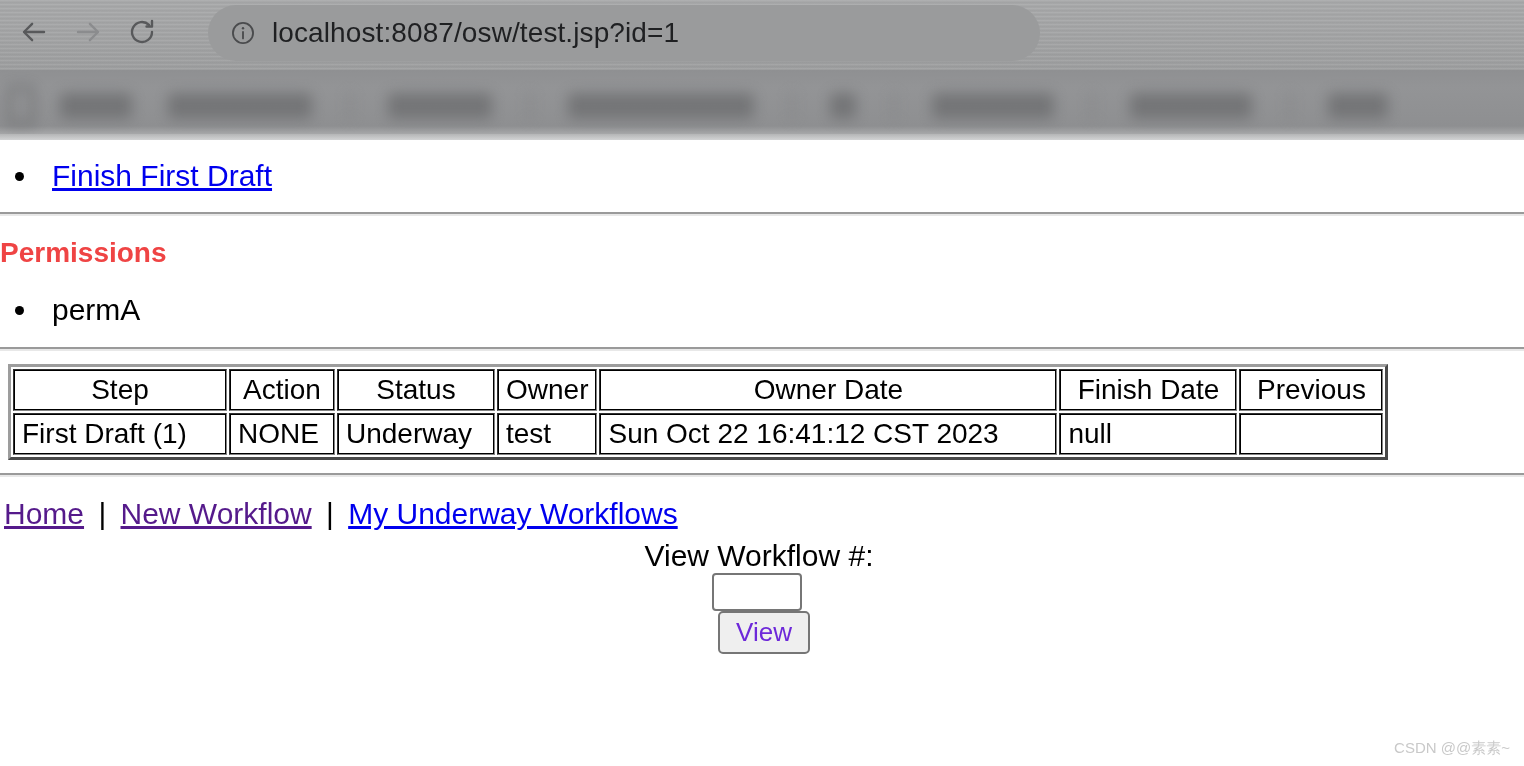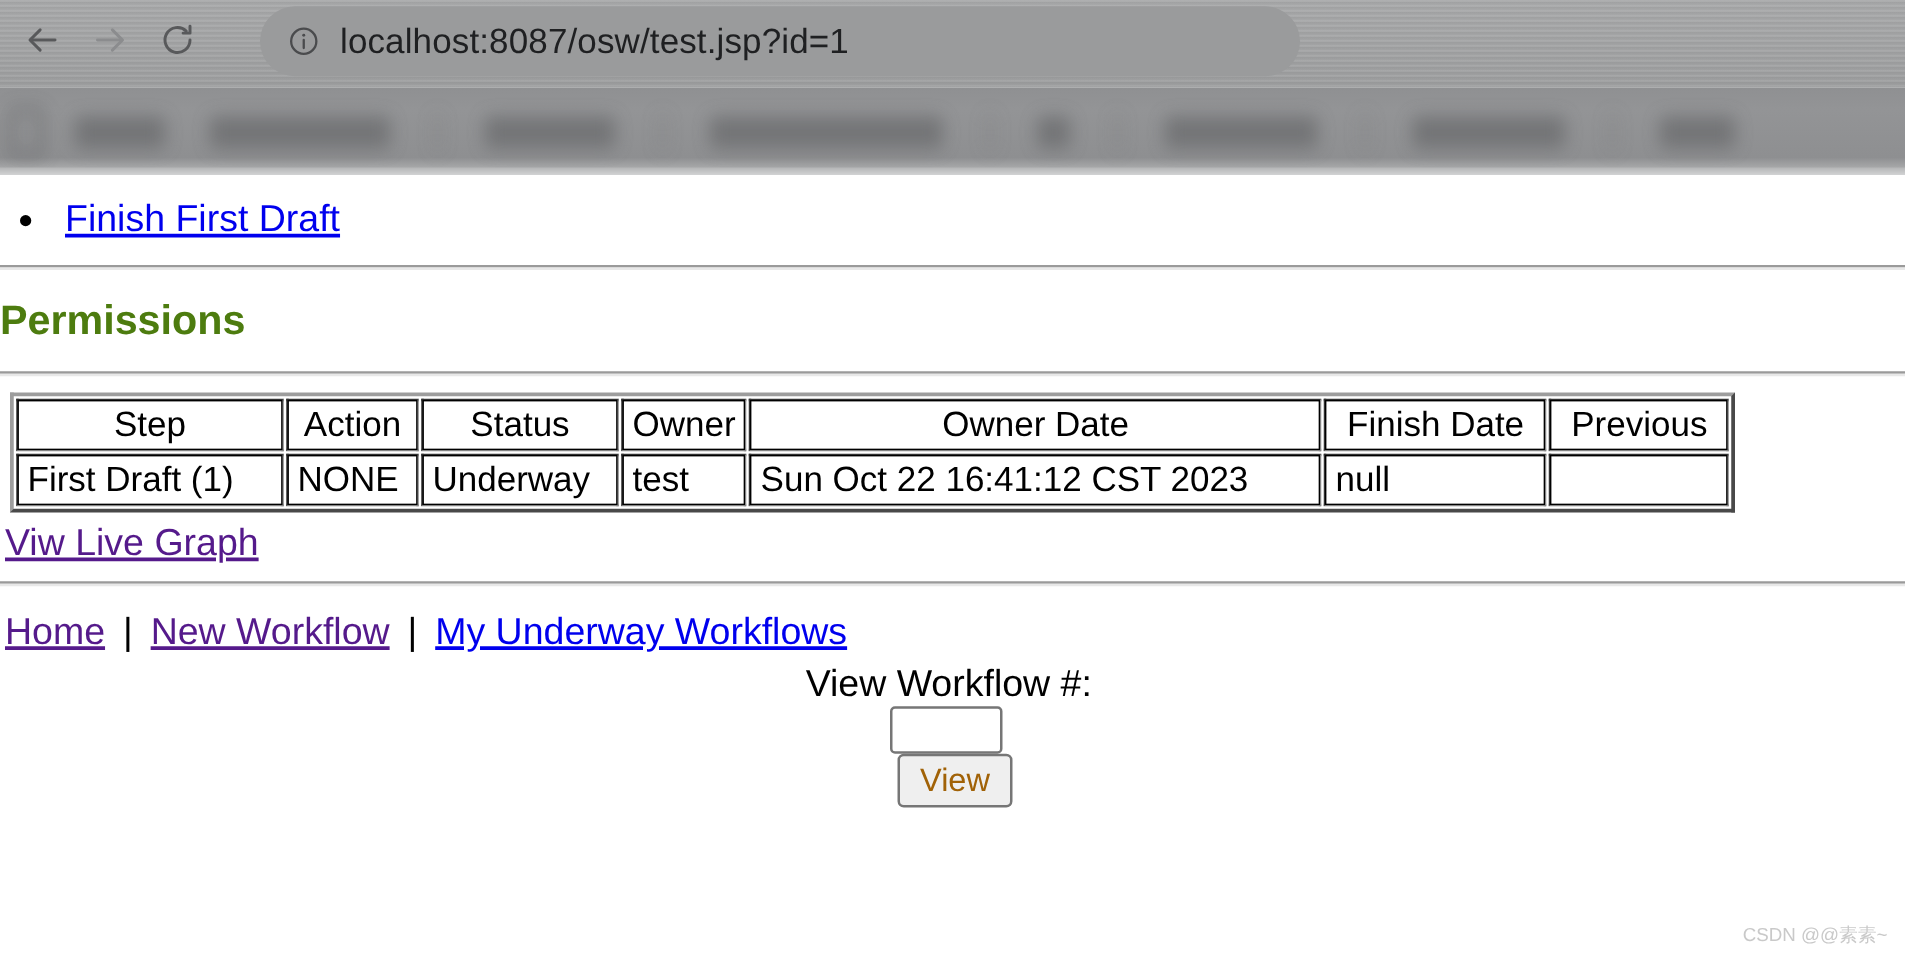--- a/index.html
+++ b/index.html
@@ -161,25 +161,25 @@
     text-decoration: underline;
   }
   hr.rule {
     border: none;
     border-top: 2px solid #9a9a9a;
     border-bottom: 2px solid #e8e8e8;
     height: 0;
     margin: 13px 0 13px 0;
   }
   h3.section-heading {
-    font-size: 33px;
+    font-size: 28px;
     font-weight: bold;
     margin: 22px 0 22px 0;
     padding: 0;
-    color: #4d7c0f;
+    color: #ef4444;
     line-height: 1.1;
   }
 
   
   table.wf-table {
     border-collapse: separate;
     border-spacing: 2px;
     border: 3px outset #9d9d9d;
     margin: 6px 0 0 8px;
     background: #ffffff;
@@ -250,21 +250,21 @@
     color: #000;
     margin-right: 14px;
   }
   button.wf-button {
     font-size: 26px;
     font-family: "Liberation Sans", sans-serif;
     padding: 4px 16px;
     border: 2px solid #767676;
     border-radius: 5px;
     background: #efefef;
-    color: #a16207;
+    color: #6d28d9;
     cursor: pointer;
     line-height: 1.2;
   }
 
   .watermark {
     position: absolute;
     right: 14px;
     bottom: 8px;
     font-size: 15px;
     color: #c9c9c9;
@@ -344,20 +344,23 @@
     <ul class="plain-list">
       <li>
         <a class="link-unvisited" href="#">Finish First Draft</a>
       </li>
     </ul>
 
     <hr class="rule">
 
     <h3 class="section-heading">Permissions</h3>
 
+    <ul class="plain-list">
+      <li>permA</li>
+    </ul>
 
     <hr class="rule">
 
     <table class="wf-table">
       <thead>
         <tr>
           <th>Step</th>
           <th>Action</th>
           <th>Status</th>
           <th>Owner</th>
@@ -372,23 +375,20 @@
           <td class="col-action">NONE</td>
           <td class="col-status">Underway</td>
           <td class="col-owner">test</td>
           <td class="col-start">Sun Oct 22 16:41:12 CST 2023</td>
           <td class="col-finish">null</td>
           <td class="col-prev">&nbsp;</td>
         </tr>
       </tbody>
     </table>
 
-    <div class="graph-link-row">
-      <a class="link-visited" href="#">Viw Live Graph</a>
-    </div>
 
     <hr class="rule">
 
     <div class="nav-links-row">
       <a class="link-visited" href="#">Home</a>
       <span class="nav-sep">|</span>
       <a class="link-visited" href="#">New Workflow</a>
       <span class="nav-sep">|</span>
       <a class="link-unvisited" href="#">My Underway Workflows</a>
     </div>

